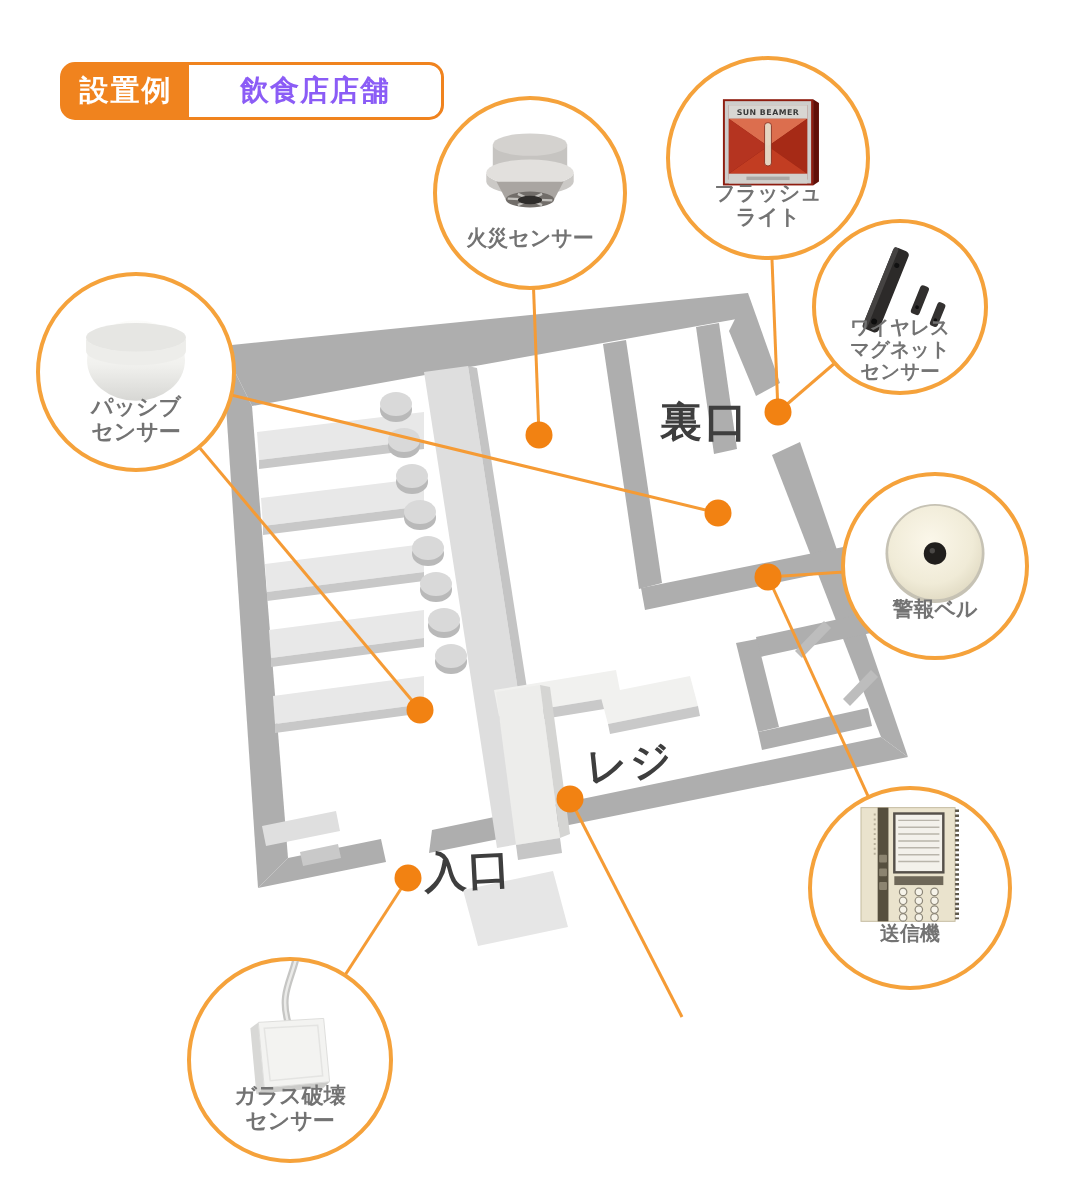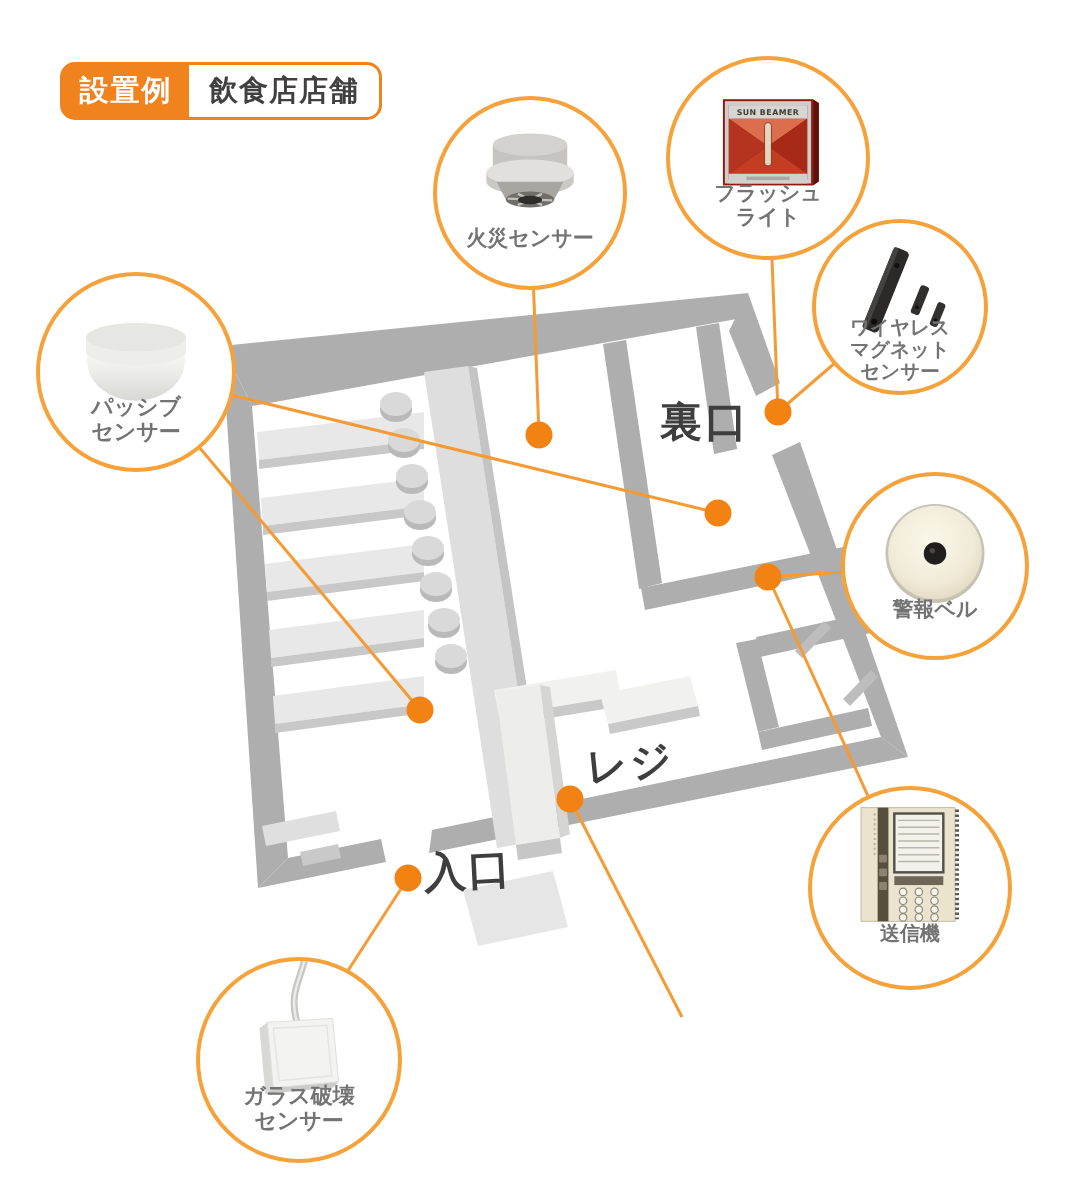--- a/index.html
+++ b/index.html
@@ -1,25 +1,25 @@
 <!DOCTYPE html>
 <html><head>
 <meta charset="utf-8">
 <style>
   html,body{margin:0;padding:0;background:#ffffff;}
   #canvas{position:relative;width:1069px;height:1183px;background:#ffffff;overflow:hidden;
           font-family:"DejaVu Sans","Liberation Sans",sans-serif;}
   #plan-svg{position:absolute;left:0;top:0;z-index:1;}
   
-  .badge{position:absolute;left:60px;top:62px;width:322px;height:58px;z-index:3;
+  .badge{position:absolute;left:60px;top:62px;width:384px;height:58px;z-index:3;
          display:flex;background:#F0831E;border:3px solid #F0831E;border-radius:15px;
          overflow:hidden;box-sizing:border-box;font-family:Liberation Serif, serif;}
   .badge-tag{width:126px;display:flex;align-items:center;justify-content:center;
              color:#ffffff;font-size:29px;font-weight:bold;letter-spacing:2px;}
-  .badge-title{flex:1;background:#ffffff;color:#404040;border-radius:0 11px 11px 0;
+  .badge-title{flex:1;background:#ffffff;color:#8b5cf6;border-radius:0 11px 11px 0;
                display:flex;align-items:center;justify-content:center;
                font-size:29px;font-weight:bold;letter-spacing:1px;}
   
   .room-label{position:absolute;z-index:2;color:#3E3E3E;font-weight:bold;white-space:nowrap;}
   
   .callout{position:absolute;z-index:2;background:#ffffff;border:4.5px solid #F5A23B;
            border-radius:50%;box-sizing:border-box;}
   .art{position:absolute;left:0;top:0;width:100%;height:100%;}
   .clabel{position:absolute;left:0;right:0;text-align:center;color:#737373;
           font-weight:bold;line-height:1.14;white-space:nowrap;}
@@ -251,21 +251,21 @@
             <circle cx="27" cy="52" r="3.8"></circle>
         </g>
       </g>
     </svg>
     <div class="clabel" style="top:132px;font-size:20px;">
       <div>送信機</div>
     </div>
   </div>
 
 
-  <div class="callout" style="left:196px;top:957px;width:206px;height:206px;text-decoration:underline;">
+  <div class="callout" style="left:187px;top:957px;width:206px;height:206px;text-decoration:underline;">
     <svg class="art" viewBox="0 0 200 200">
       <g transform="translate(102,92)">
         <path d="M-4,-30 C -12,-58 -2,-70 4,-94" fill="none" stroke="#C6C6C4" stroke-width="7" stroke-linecap="round"></path>
         <path d="M-4,-30 C -12,-58 -2,-70 4,-94" fill="none" stroke="#EBEBE9" stroke-width="2.5" stroke-linecap="round"></path>
         <polygon points="-34,-30 -42,-24 -36,42 -28,36" fill="#D8D8D6"></polygon>
         <polygon points="-36,42 -28,36 38,30 32,36" fill="#CBCBC9"></polygon>
         <polygon points="-34,-30 32,-34 38,30 -28,36" fill="#F3F3F1" stroke="#DEDEDC" stroke-width="1"></polygon>
         <polygon points="-28,-24 26,-27 31,24 -22,29" fill="none" stroke="#E4E4E2" stroke-width="1.5"></polygon>
       </g>
     </svg>

